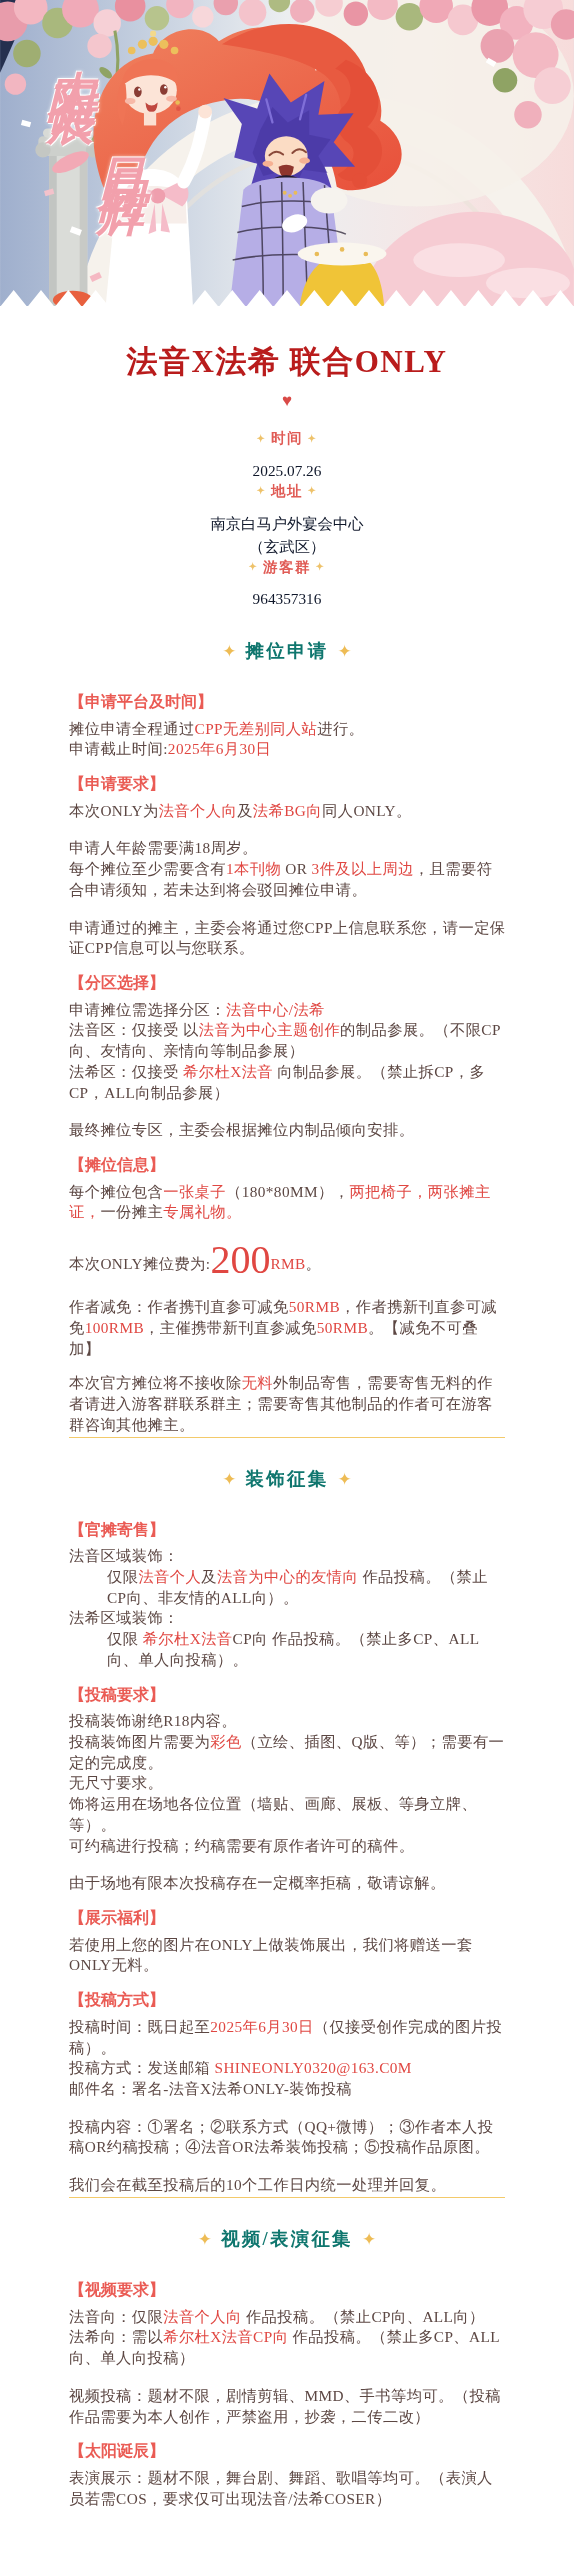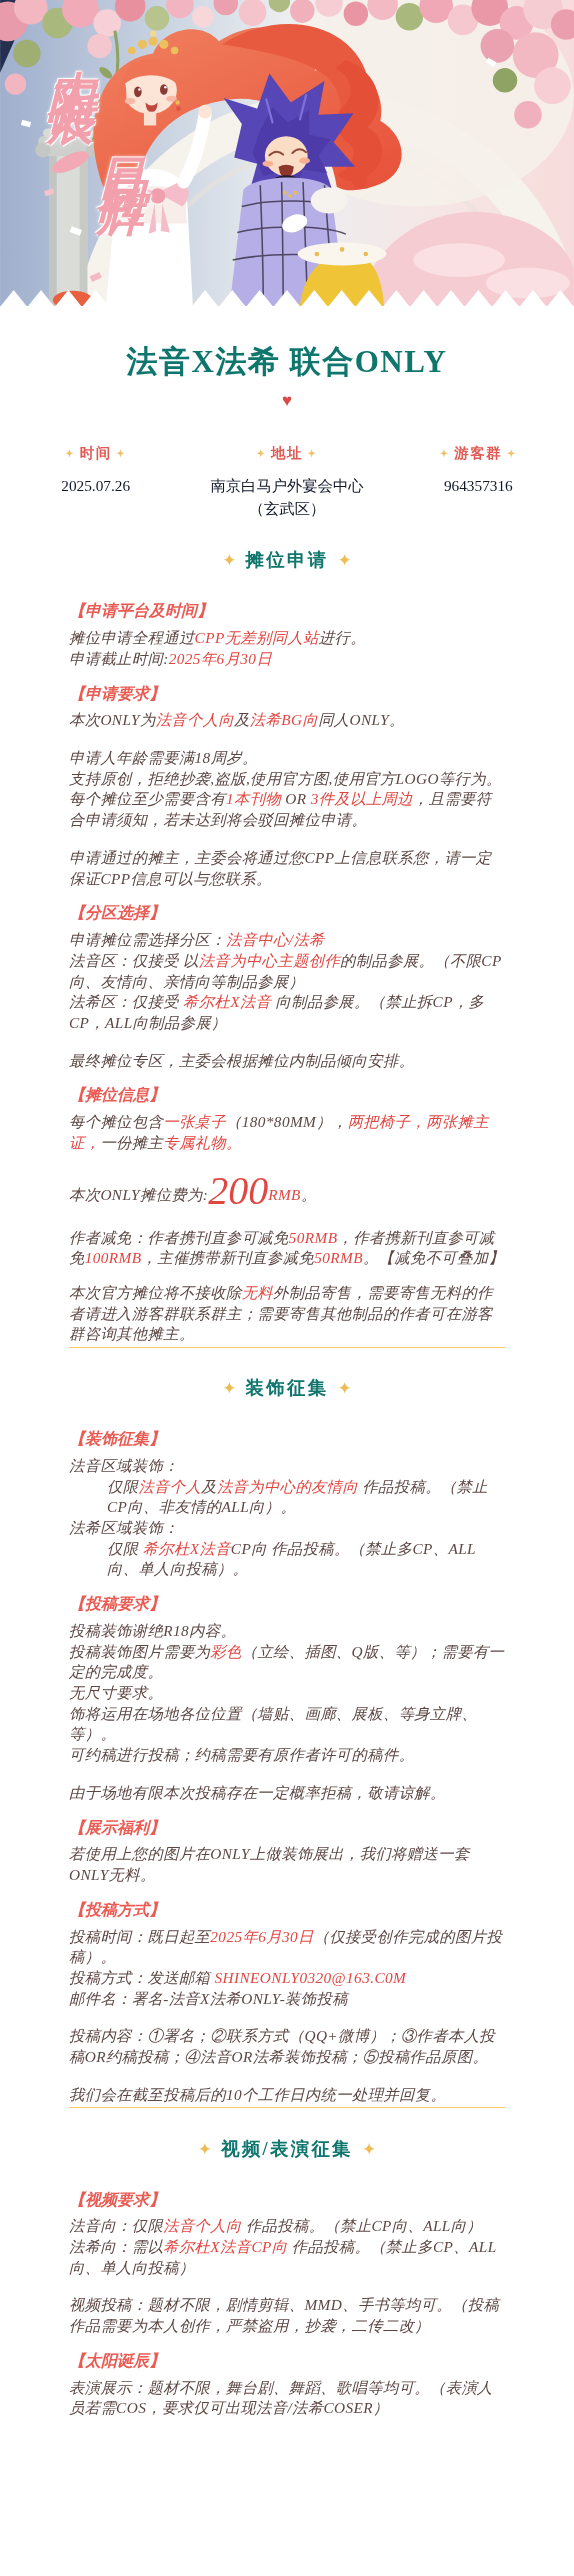--- a/index.html
+++ b/index.html
@@ -12,38 +12,38 @@
   .calli{position:absolute;writing-mode:vertical-rl;text-orientation:upright;
          font-style:italic;font-weight:700;color:#f2a0ac;
          text-shadow:0 0 4.6px rgba(255,255,255,.95),0.8px 0.8px 0 #fff,-0.8px -0.8px 0 #fff;
          letter-spacing:10.7px;font-size:47px;pointer-events:none;}
   .calli.c1{left:40px;top:32px;}
   .calli.c2{left:90px;top:121px;}
   .zz-hero{position:absolute;left:0;bottom:-0.8px;width:574px;height:17px;display:block;}
 
   
   .title-block{text-align:center;padding-top:35px;}
-  .main-title{font-size:31px;font-weight:700;color:#0f766e;letter-spacing:1.5px;}
+  .main-title{font-size:31px;font-weight:700;color:#b91c1c;letter-spacing:1.5px;}
   .heart{color:#d94a47;font-size:17px;margin-top:9.2px;line-height:1;}
-  .info-row{display:flex;margin-top:35px;}
+  .info-row{display:flex;margin-top:20px;flex-direction:column;}
   .info-col{flex:1;text-align:center;}
   .info-label{font-size:14.5px;color:#e05b55;font-weight:700;letter-spacing:1.5px;}
   .spark{color:#eec26a;font-size:10px;vertical-align:1.5px;padding:0 4.6px;font-style:normal;}
   .info-value{margin-top:10.7px;font-size:15.3px;color:#0f172a;line-height:23px;}
 
   
   .gold-divider{border-top:1.5px solid #f3ca6a;margin:0 69px;}
   .sections{padding-top:26px;}
   .section{padding-top:1.5px;}
   .section .gold-divider{margin-bottom:27.6px;}
   .section:first-child .gold-divider{display:none;}
   .section-header{text-align:center;margin:0 0 29px 0;}
   .section-header .big-spark{color:#eebc55;font-size:17px;padding:0 9.2px;}
   .section-title{font-size:18.4px;color:#0f766e;font-weight:700;letter-spacing:2.3px;}
-  .content{margin:0 67px 0 69px;font-style:italic;}
+  .content{margin:0 67px 0 69px;}
   .block{margin-top:14px;}
   .block:first-of-type{margin-top:0;}
   .block-heading{color:#ea5b54;font-size:16px;font-weight:700;margin-bottom:6.1px;line-height:20.7px;}
   .para{margin:0;font-size:15.3px;line-height:20.7px;letter-spacing:0.4px;}
   .para.gap{margin-top:17px;}
   .para.ind{padding-left:38px;}
   .para .r{color:#e04742;}
   .para .big{color:#e04742;font-size:40px;line-height:1;vertical-align:-3.8px;letter-spacing:0;text-align:right;}
   .section.last{padding-bottom:46px;}
 </style>
@@ -247,21 +247,20 @@
         <div class="content">
           <div class="block">
             <div class="block-heading">【申请平台及时间】</div>
             <p class="para"><span>摊位申请全程通过</span><span class="r">CPP无差别同人站</span><span>进行。</span></p>
             <p class="para"><span>申请截止时间:</span><span class="r">2025年6月30日</span></p>
           </div>
           <div class="block">
             <div class="block-heading">【申请要求】</div>
             <p class="para"><span>本次ONLY为</span><span class="r">法音个人向</span><span>及</span><span class="r">法希BG向</span><span>同人ONLY。</span></p>
             <p class="para gap"><span>申请人年龄需要满18周岁。</span></p>
-            <p class="para"><span>支持原创，拒绝抄袭,盗版,使用官方图,使用官方LOGO等行为。</span></p>
             <p class="para"><span>每个摊位至少需要含有</span><span class="r">1本刊物</span><span> OR </span><span class="r">3件及以上周边</span><span>，且需要符合申请须知，若未达到将会驳回摊位申请。</span></p>
             <p class="para gap"><span>申请通过的摊主，主委会将通过您CPP上信息联系您，请一定保证CPP信息可以与您联系。</span></p>
           </div>
           <div class="block">
             <div class="block-heading">【分区选择】</div>
             <p class="para"><span>申请摊位需选择分区：</span><span class="r">法音中心/法希</span></p>
             <p class="para"><span>法音区：仅接受 以</span><span class="r">法音为中心主题创作</span><span>的制品参展。（不限CP向、友情向、亲情向等制品参展）</span></p>
             <p class="para"><span>法希区：仅接受 </span><span class="r">希尔杜X法音</span><span> 向制品参展。（禁止拆CP，多CP，ALL向制品参展）</span></p>
             <p class="para gap"><span>最终摊位专区，主委会根据摊位内制品倾向安排。</span></p>
           </div>
@@ -274,21 +273,21 @@
           <div class="block">
             <p class="para"><span>本次官方摊位将不接收除</span><span class="r">无料</span><span>外制品寄售，需要寄售无料的作者请进入游客群联系群主；需要寄售其他制品的作者可在游客群咨询其他摊主。</span></p>
           </div>
         </div>
       </section>
       <section class="section">
         <div class="gold-divider"></div>
         <div class="section-header"><span class="big-spark">✦</span><span class="section-title">装饰征集</span><span class="big-spark">✦</span></div>
         <div class="content">
           <div class="block">
-            <div class="block-heading">【装饰征集】</div>
+            <div class="block-heading">【官摊寄售】</div>
             <p class="para"><span>法音区域装饰：</span></p>
             <p class="para ind"><span>仅限</span><span class="r">法音个人</span><span>及</span><span class="r">法音为中心的友情向</span><span> 作品投稿。（禁止CP向、非友情的ALL向）。</span></p>
             <p class="para"><span>法希区域装饰：</span></p>
             <p class="para ind"><span>仅限 </span><span class="r">希尔杜X法音</span><span>CP向 作品投稿。（禁止多CP、ALL向、单人向投稿）。</span></p>
           </div>
           <div class="block">
             <div class="block-heading">【投稿要求】</div>
             <p class="para"><span>投稿装饰谢绝R18内容。</span></p>
             <p class="para"><span>投稿装饰图片需要为</span><span class="r">彩色</span><span>（立绘、插图、Q版、等）；需要有一定的完成度。</span></p>
             <p class="para"><span>无尺寸要求。</span></p>

